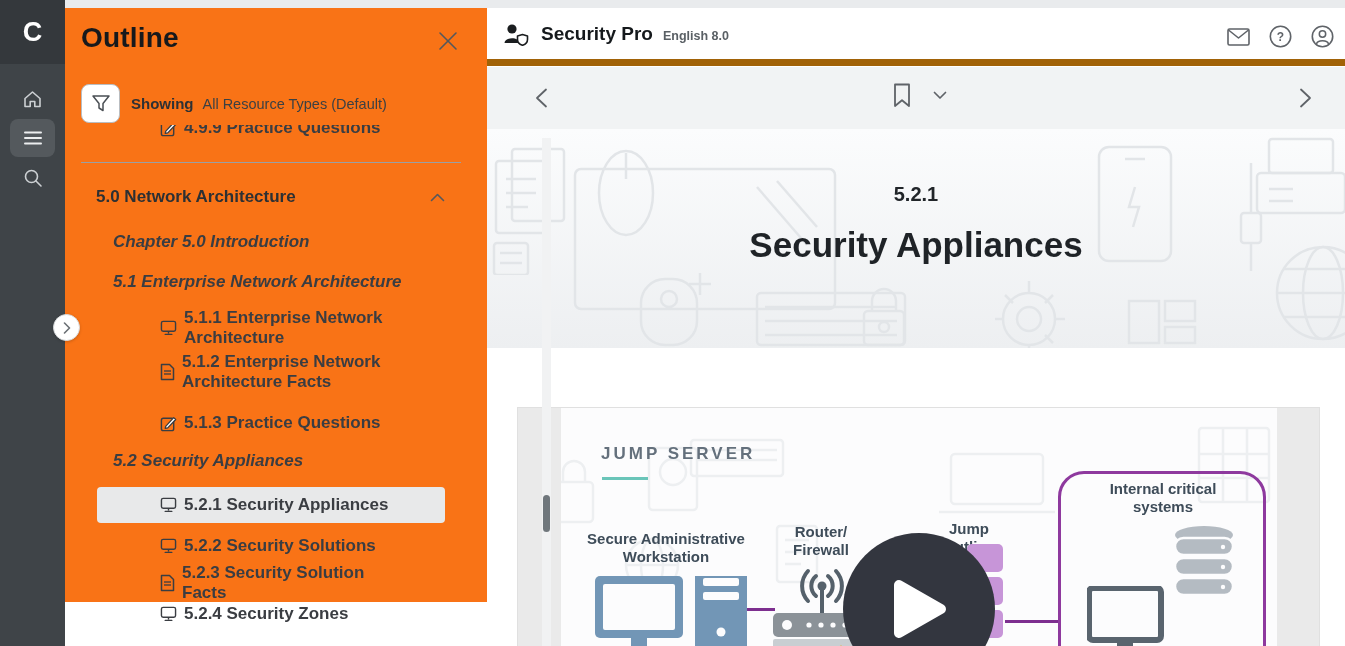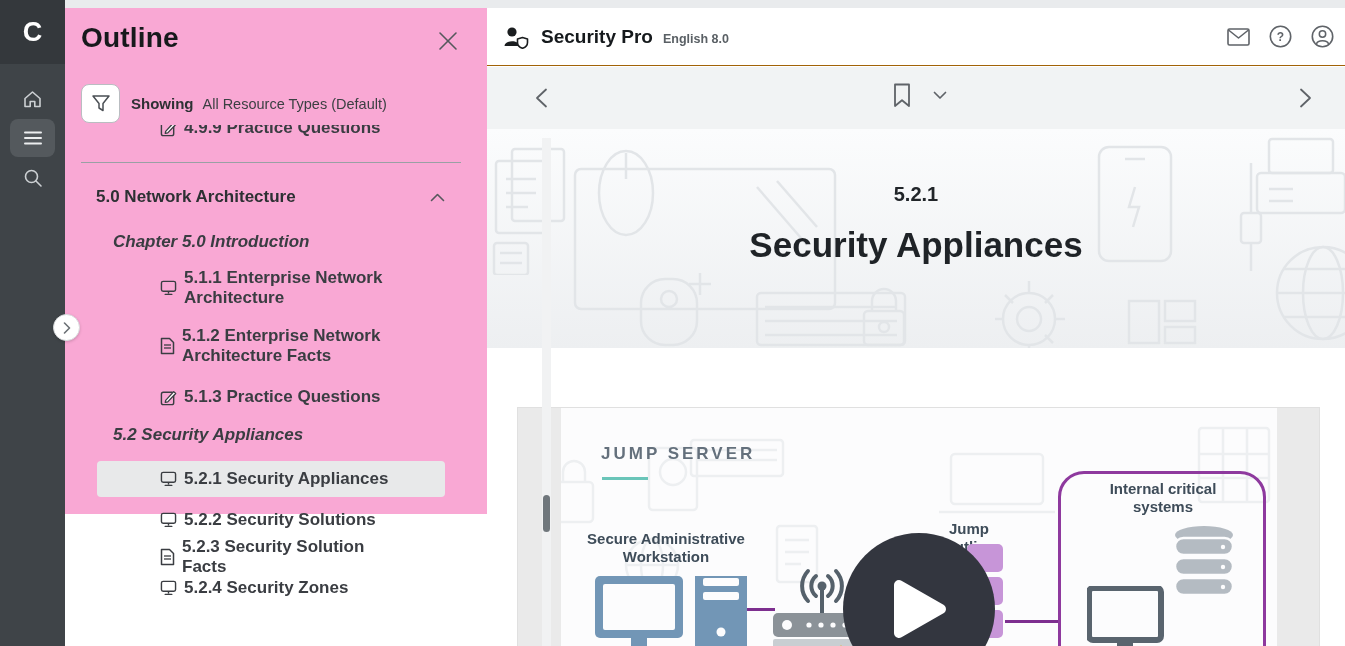--- a/index.html
+++ b/index.html
@@ -17,21 +17,21 @@
             display:flex;align-items:center;justify-content:center;}
   .rail-btn.active{background:#54595d;}
   .expand-btn{position:absolute;left:53px;top:314px;width:27px;height:27px;border-radius:50%;
               background:#fff;border:1px solid #d9dcde;box-shadow:0 1px 3px rgba(0,0,0,.18);
               display:flex;align-items:center;justify-content:center;z-index:40;}
 
   
   .top-strip{position:absolute;left:65px;top:0;width:1280px;height:8px;background:#e9ebed;z-index:25;}
 
   
-  .outline{position:absolute;left:65px;top:8px;width:422px;height:506px;background:#f9a8d4;z-index:20;}
+  .outline{position:absolute;left:65px;top:8px;width:422px;height:594px;background:#f97316;z-index:20;}
   .outline-head{position:relative;height:64px;}
   .outline-title{position:absolute;left:16px;top:14px;font-size:28px;font-weight:700;color:#17191c;letter-spacing:.2px;}
   .outline-close{position:absolute;left:372px;top:22px;width:22px;height:22px;cursor:pointer;}
   .filter-row{position:absolute;left:16px;top:76px;display:flex;align-items:center;}
   .filter-btn{width:39px;height:39px;border:1px solid #b9bdc1;border-radius:8px;background:#fff;
               display:flex;align-items:center;justify-content:center;}
   .filter-label{margin-left:11px;font-size:15px;font-weight:700;color:#2e3134;}
   .filter-value{margin-left:9px;font-size:14.5px;color:#3c4043;}
   .tree{position:absolute;left:0;top:117px;width:410px;height:521px;overflow:hidden;}
   .row{display:flex;align-items:center;font-size:17px;font-weight:700;color:#3a3d42;}
@@ -41,21 +41,21 @@
   .row-sub{margin-left:48px;font-style:italic;}
   .row-item{margin-left:32px;width:348px;padding-left:63px;gap:7px;}
   .row-item .lbl{max-width:218px;line-height:20px;}
   .selected{background:#e8e9ea;border-radius:4px;}
   .tree-scrollbar{position:absolute;left:477px;top:130px;width:9px;height:516px;background:#f1f2f3;z-index:22;}
   .tree-thumb{position:absolute;left:1px;top:357px;width:7px;height:37px;border-radius:4px;background:#70777c;}
 
   
   .main{position:absolute;left:487px;top:0;width:858px;height:646px;}
   .app-header{position:absolute;left:0;top:8px;width:858px;height:58px;background:#fff;
-              border-bottom:1px solid #a16207;display:flex;align-items:center;}
+              border-bottom:7px solid #a16207;display:flex;align-items:center;}
   .brand{display:flex;align-items:center;margin-left:15px;}
   .brand-name{margin-left:11px;font-size:19px;font-weight:700;color:#15191c;}
   .brand-edition{margin-left:10px;font-size:12.5px;font-weight:700;color:#5a6065;position:relative;top:2px;}
   .header-actions{position:absolute;right:11px;top:17px;display:flex;gap:19px;align-items:center;}
 
   .navbar{position:absolute;left:0;top:67px;width:858px;height:62px;background:#f1f3f4;}
   .nav-back{position:absolute;left:48px;top:21px;}
   .nav-fwd{position:absolute;right:33px;top:21px;}
   .bookmark-group{position:absolute;left:406px;top:16px;display:flex;align-items:center;gap:22px;}
 
@@ -163,31 +163,34 @@
         <span>5.0 Network Architecture</span>
         <svg width="15" height="9" viewBox="0 0 15 9">
           <polyline points="1.5,7.5 7.5,1.5 13.5,7.5" fill="none" stroke="#55585c" stroke-width="1.6" stroke-linecap="round" stroke-linejoin="round"></polyline>
         </svg>
       </div>
 
       <div class="row row-sub" style="height:28px;margin-top:13px;">
         <span>Chapter 5.0 Introduction</span>
       </div>
 
+      <div class="row row-sub" style="height:28px;margin-top:12px;">
+        <span>5.1 Enterprise Network Architecture</span>
+      </div>
 
       <div class="row row-item" style="min-height:44px;margin-top:10px;">
         <svg width="17" height="16" viewBox="0 0 18 17">
           <rect x="1.5" y="1.5" width="15" height="10.5" rx="1.8" fill="none" stroke="#3a3d42" stroke-width="1.5"></rect>
           <line x1="9" y1="12" x2="9" y2="14.5" stroke="#3a3d42" stroke-width="1.5"></line>
           <line x1="5.5" y1="15.3" x2="12.5" y2="15.3" stroke="#3a3d42" stroke-width="1.5" stroke-linecap="round"></line>
         </svg>
         <span class="lbl">5.1.1 Enterprise Network Architecture</span>
       </div>
 
-      <div class="row row-item" style="min-height:44px;margin-top:14px;align-items:center;">
+      <div class="row row-item" style="min-height:44px;margin-top:0;align-items:center;">
         <svg width="15" height="18" viewBox="0 0 15 18">
           <path d="M1.5 1.5 H9.5 L13.5 5.5 V16.5 H1.5 Z" fill="none" stroke="#3a3d42" stroke-width="1.5" stroke-linejoin="round"></path>
           <line x1="4" y1="8" x2="11" y2="8" stroke="#3a3d42" stroke-width="1.3"></line>
           <line x1="4" y1="11" x2="11" y2="11" stroke="#3a3d42" stroke-width="1.3"></line>
         </svg>
         <span class="lbl">5.1.2 Enterprise Network Architecture Facts</span>
       </div>
 
       <div class="row row-item" style="height:30px;margin-top:14px;">
         <svg width="17" height="17" viewBox="0 0 18 18">
@@ -467,20 +470,22 @@
           <rect x="36" y="62" width="16" height="18" fill="#7296b6"></rect>
           <rect x="22" y="80" width="44" height="9" rx="2" fill="#7296b6"></rect>
           <rect x="100" y="-8" width="52" height="99" rx="5" fill="#7296b6"></rect>
           <rect x="108" y="2" width="36" height="8" rx="2" fill="#fcfcfd"></rect>
           <rect x="108" y="16" width="36" height="8" rx="2" fill="#fcfcfd"></rect>
           <circle cx="126" cy="56" r="4.5" fill="#fcfcfd"></circle>
         </svg>
 
         <div class="pline" style="left:186px;top:200px;width:28px;"></div>
 
+        <div class="dlabel lbl-router">Router/
+Firewall</div>
         <svg style="position:absolute;left:206px;top:155px;" width="110" height="104" viewBox="0 0 110 104">
           <g stroke="#55616b" stroke-width="4" fill="none" stroke-linecap="round">
             <path d="M41 8 a22 22 0 0 0 0 30"></path>
             <path d="M49 13 a13 13 0 0 0 0 20"></path>
             <path d="M69 8 a22 22 0 0 1 0 30"></path>
             <path d="M61 13 a13 13 0 0 1 0 20"></path>
           </g>
           <circle cx="55" cy="23" r="4.5" fill="#55616b"></circle>
           <line x1="55" y1="27" x2="55" y2="52" stroke="#55616b" stroke-width="4"></line>
           <rect x="6" y="50" width="98" height="24" rx="5" fill="#8b9298"></rect>

